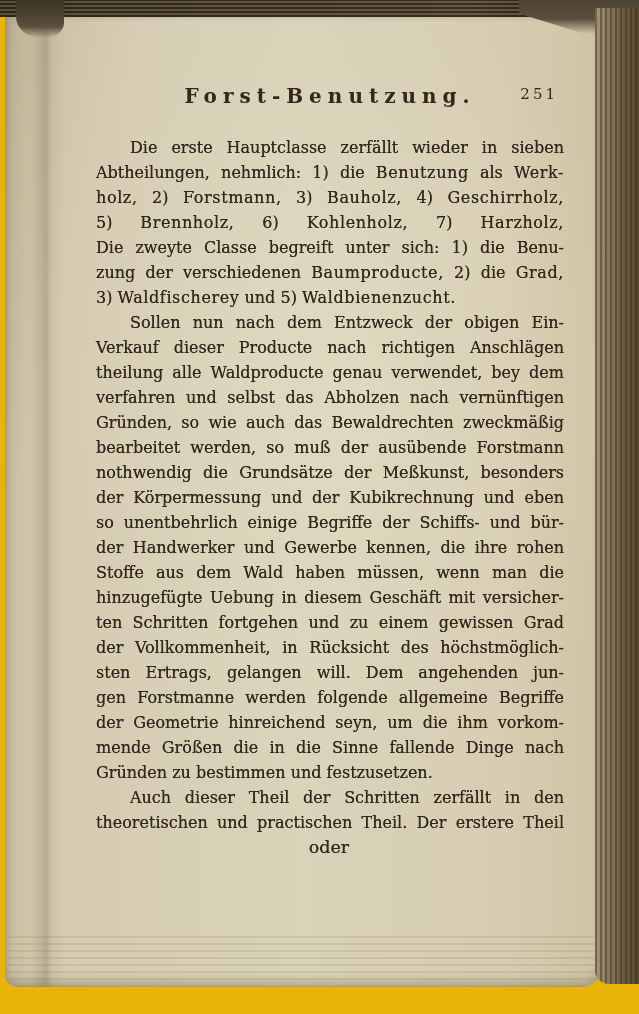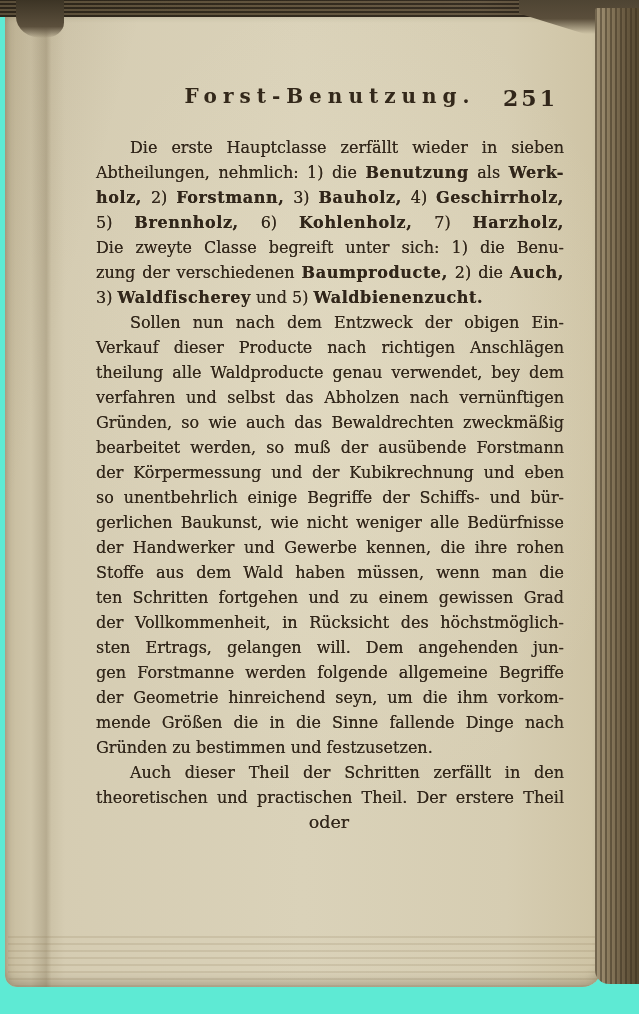--- a/index.html
+++ b/index.html
@@ -1,18 +1,18 @@
 <!DOCTYPE html>
 <html><head>
 <meta charset="utf-8">
 <style>
   html,body { margin:0; padding:0; }
   .scan {
     position:relative; width:639px; height:1014px;
-    background:#5eead4; overflow:hidden;
+    background:#eab308; overflow:hidden;
     font-family:"DejaVu Serif", serif;
   }
   
   .top-edge {
     position:absolute; left:0; top:0; width:639px; height:17px;
     background:
       repeating-linear-gradient(0deg, rgba(20,15,8,.55) 0 2px, rgba(120,104,74,.35) 2px 4px),
       linear-gradient(90deg,#4a4030 0%,#564a37 40%,#5d5040 75%,#3e3527 100%);
   }
   .top-edge-right {
@@ -60,32 +60,32 @@
     color:#31261a;
   }
   .page-header { position:relative; height:32px; margin-bottom:19px; }
   .header-title {
     display:block; text-align:center;
     font-size:20px; font-weight:bold; letter-spacing:6px;
     color:#33281a;
   }
   .page-number {
     position:absolute; right:6px; top:1px;
-    font-size:22px; font-weight:bold; letter-spacing:3px;
+    font-size:15px; font-weight:normal; letter-spacing:3px;
   }
   .line {
     height:25px; line-height:25px; font-size:16px;
     text-align:justify; text-align-last:justify;
     white-space:nowrap; overflow:visible;
     text-shadow:0 0 .5px rgba(49,38,26,.8);
   }
   .line { white-space:normal; }
   .line.short { text-align-last:left; }
   .line.indent { text-indent:34px; }
-  .em { font-weight:bold; letter-spacing:.6px; }
+  .em { font-weight:normal; letter-spacing:.6px; }
   .catchword-row { height:25px; line-height:25px; text-align:center; padding-right:2px;
     font-size:17.5px; text-shadow:0 0 .5px rgba(49,38,26,.8); }
 </style>
 </head>
 <body>
 
 <div class="scan">
   <div class="paper">
     <div class="gutter-crease"></div>
     <div class="bottom-stack"></div>
@@ -99,33 +99,34 @@
     <div class="page-header">
       <span class="header-title">Forst-Benutzung.</span>
       <span class="page-number">251</span>
     </div>
     <div>
         <div class="line indent"><span>Die erste Hauptclasse zerfällt wieder in sieben</span></div>
         <div class="line"><span>Abtheilungen, nehmlich: 1) die </span><span class="em">Benutzung</span><span> als </span><span class="em">Werk-</span></div>
         <div class="line"><span class="em">holz,</span><span> 2) </span><span class="em">Forstmann,</span><span> 3) </span><span class="em">Bauholz,</span><span> 4) </span><span class="em">Geschirrholz,</span></div>
         <div class="line"><span>5) </span><span class="em">Brennholz,</span><span> 6) </span><span class="em">Kohlenholz,</span><span> 7) </span><span class="em">Harzholz,</span></div>
         <div class="line"><span>Die zweyte Classe begreift unter sich: 1) die Benu-</span></div>
-        <div class="line"><span>zung der verschiedenen </span><span class="em">Baumproducte,</span><span> 2) die </span><span class="em">Auch,</span></div>
+        <div class="line"><span>zung der verschiedenen </span><span class="em">Baumproducte,</span><span> 2) die </span><span class="em">Grad,</span></div>
         <div class="line short"><span>3) </span><span class="em">Waldfischerey</span><span> und 5) </span><span class="em">Waldbienenzucht.</span></div>
         <div class="line indent"><span>Sollen nun nach dem Entzweck der obigen Ein-</span></div>
         <div class="line"><span>Verkauf dieser Producte nach richtigen Anschlägen</span></div>
         <div class="line"><span>theilung alle Waldproducte genau verwendet, bey dem</span></div>
         <div class="line"><span>verfahren und selbst das Abholzen nach vernünftigen</span></div>
         <div class="line"><span>Gründen, so wie auch das Bewaldrechten zweckmäßig</span></div>
         <div class="line"><span>bearbeitet werden, so muß der ausübende Forstmann</span></div>
+        <div class="line"><span>nothwendig die Grundsätze der Meßkunst, besonders</span></div>
         <div class="line"><span>der Körpermessung und der Kubikrechnung und eben</span></div>
         <div class="line"><span>so unentbehrlich einige Begriffe der Schiffs- und bür-</span></div>
-        <div class="line"><span>gerlichen Baukunst, wie nicht weniger alle Bedürfnisse</span></div>
         <div class="line"><span>der Handwerker und Gewerbe kennen, die ihre rohen</span></div>
         <div class="line"><span>Stoffe aus dem Wald haben müssen, wenn man die</span></div>
+        <div class="line"><span>hinzugefügte Uebung in diesem Geschäft mit versicher-</span></div>
         <div class="line"><span>ten Schritten fortgehen und zu einem gewissen Grad</span></div>
         <div class="line"><span>der Vollkommenheit, in Rücksicht des höchstmöglich-</span></div>
         <div class="line"><span>sten Ertrags, gelangen will.  Dem angehenden jun-</span></div>
         <div class="line"><span>gen Forstmanne werden folgende allgemeine Begriffe</span></div>
         <div class="line"><span>der Geometrie hinreichend seyn, um die ihm vorkom-</span></div>
         <div class="line"><span>mende Größen die in die Sinne fallende Dinge nach</span></div>
         <div class="line short"><span>Gründen zu bestimmen und festzusetzen.</span></div>
         <div class="line indent"><span>Auch dieser Theil der Schritten zerfällt in den</span></div>
         <div class="line"><span>theoretischen und practischen Theil.  Der erstere Theil</span></div>
       </div>

